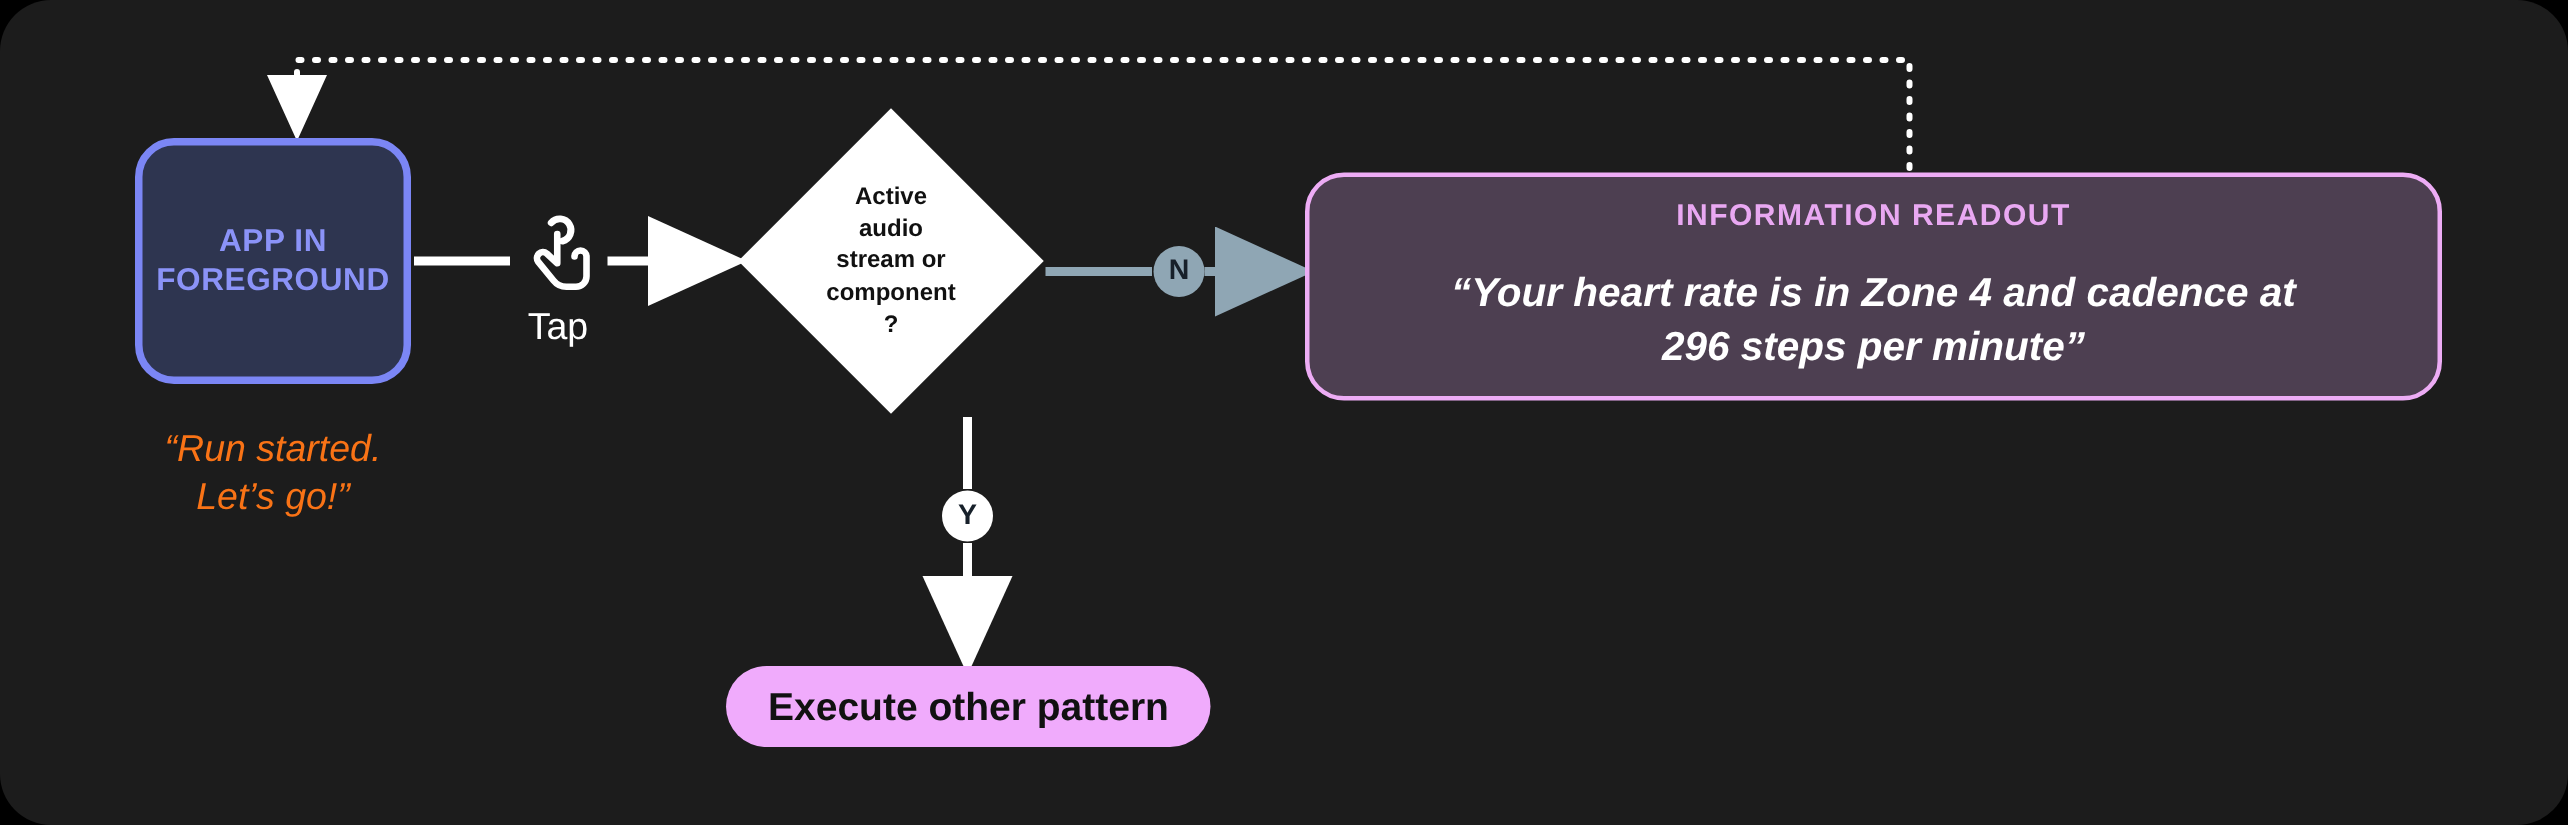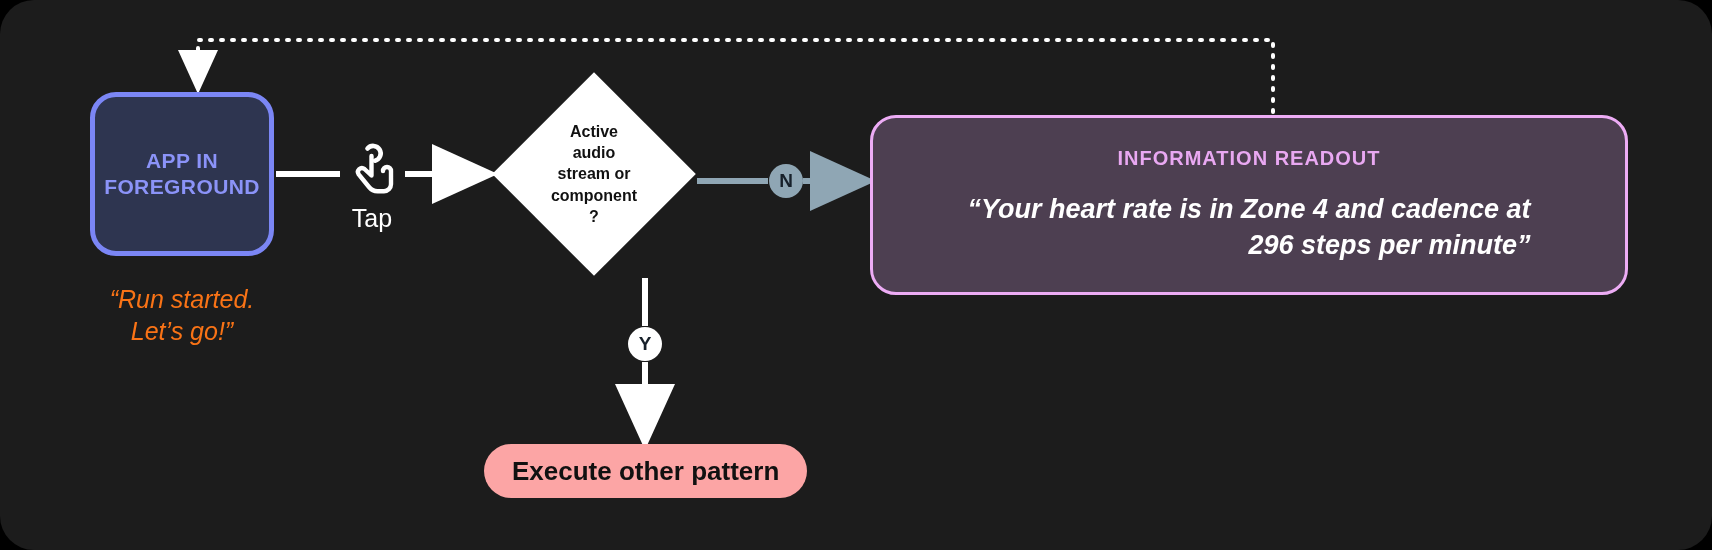--- a/index.html
+++ b/index.html
@@ -139,21 +139,21 @@
     background: #ffffff;
     color: #17202a;
   }
 
   
   #node-readout {
     position: absolute;
     left: 870px;
     top: 115px;
     width: 758px;
-    height: 180px;
+    height: 152px;
     box-sizing: border-box;
     background: #4d3f51;
     border: 3px solid #edacf5;
     border-radius: 26px;
     display: flex;
     flex-direction: column;
     align-items: center;
     justify-content: center;
   }
   #node-readout .readout-title {
@@ -163,32 +163,32 @@
     letter-spacing: 1px;
     text-transform: uppercase;
   }
   #node-readout .readout-body {
     margin-top: 22px;
     color: #ffffff;
     font-size: 27px;
     font-weight: bold;
     font-style: italic;
     line-height: 1.32;
-    text-align: right;
+    text-align: center;
     max-width: 660px;
   }
 
   
   #node-execute {
     position: absolute;
     left: 484px;
     top: 444px;
     height: 54px;
     padding: 0 28px;
-    background: #fca5a5;
+    background: #f0abfc;
     border-radius: 27px;
     display: flex;
     align-items: center;
     justify-content: center;
   }
   #node-execute .label {
     color: #111111;
     font-size: 26px;
     font-weight: bold;
     white-space: nowrap;

